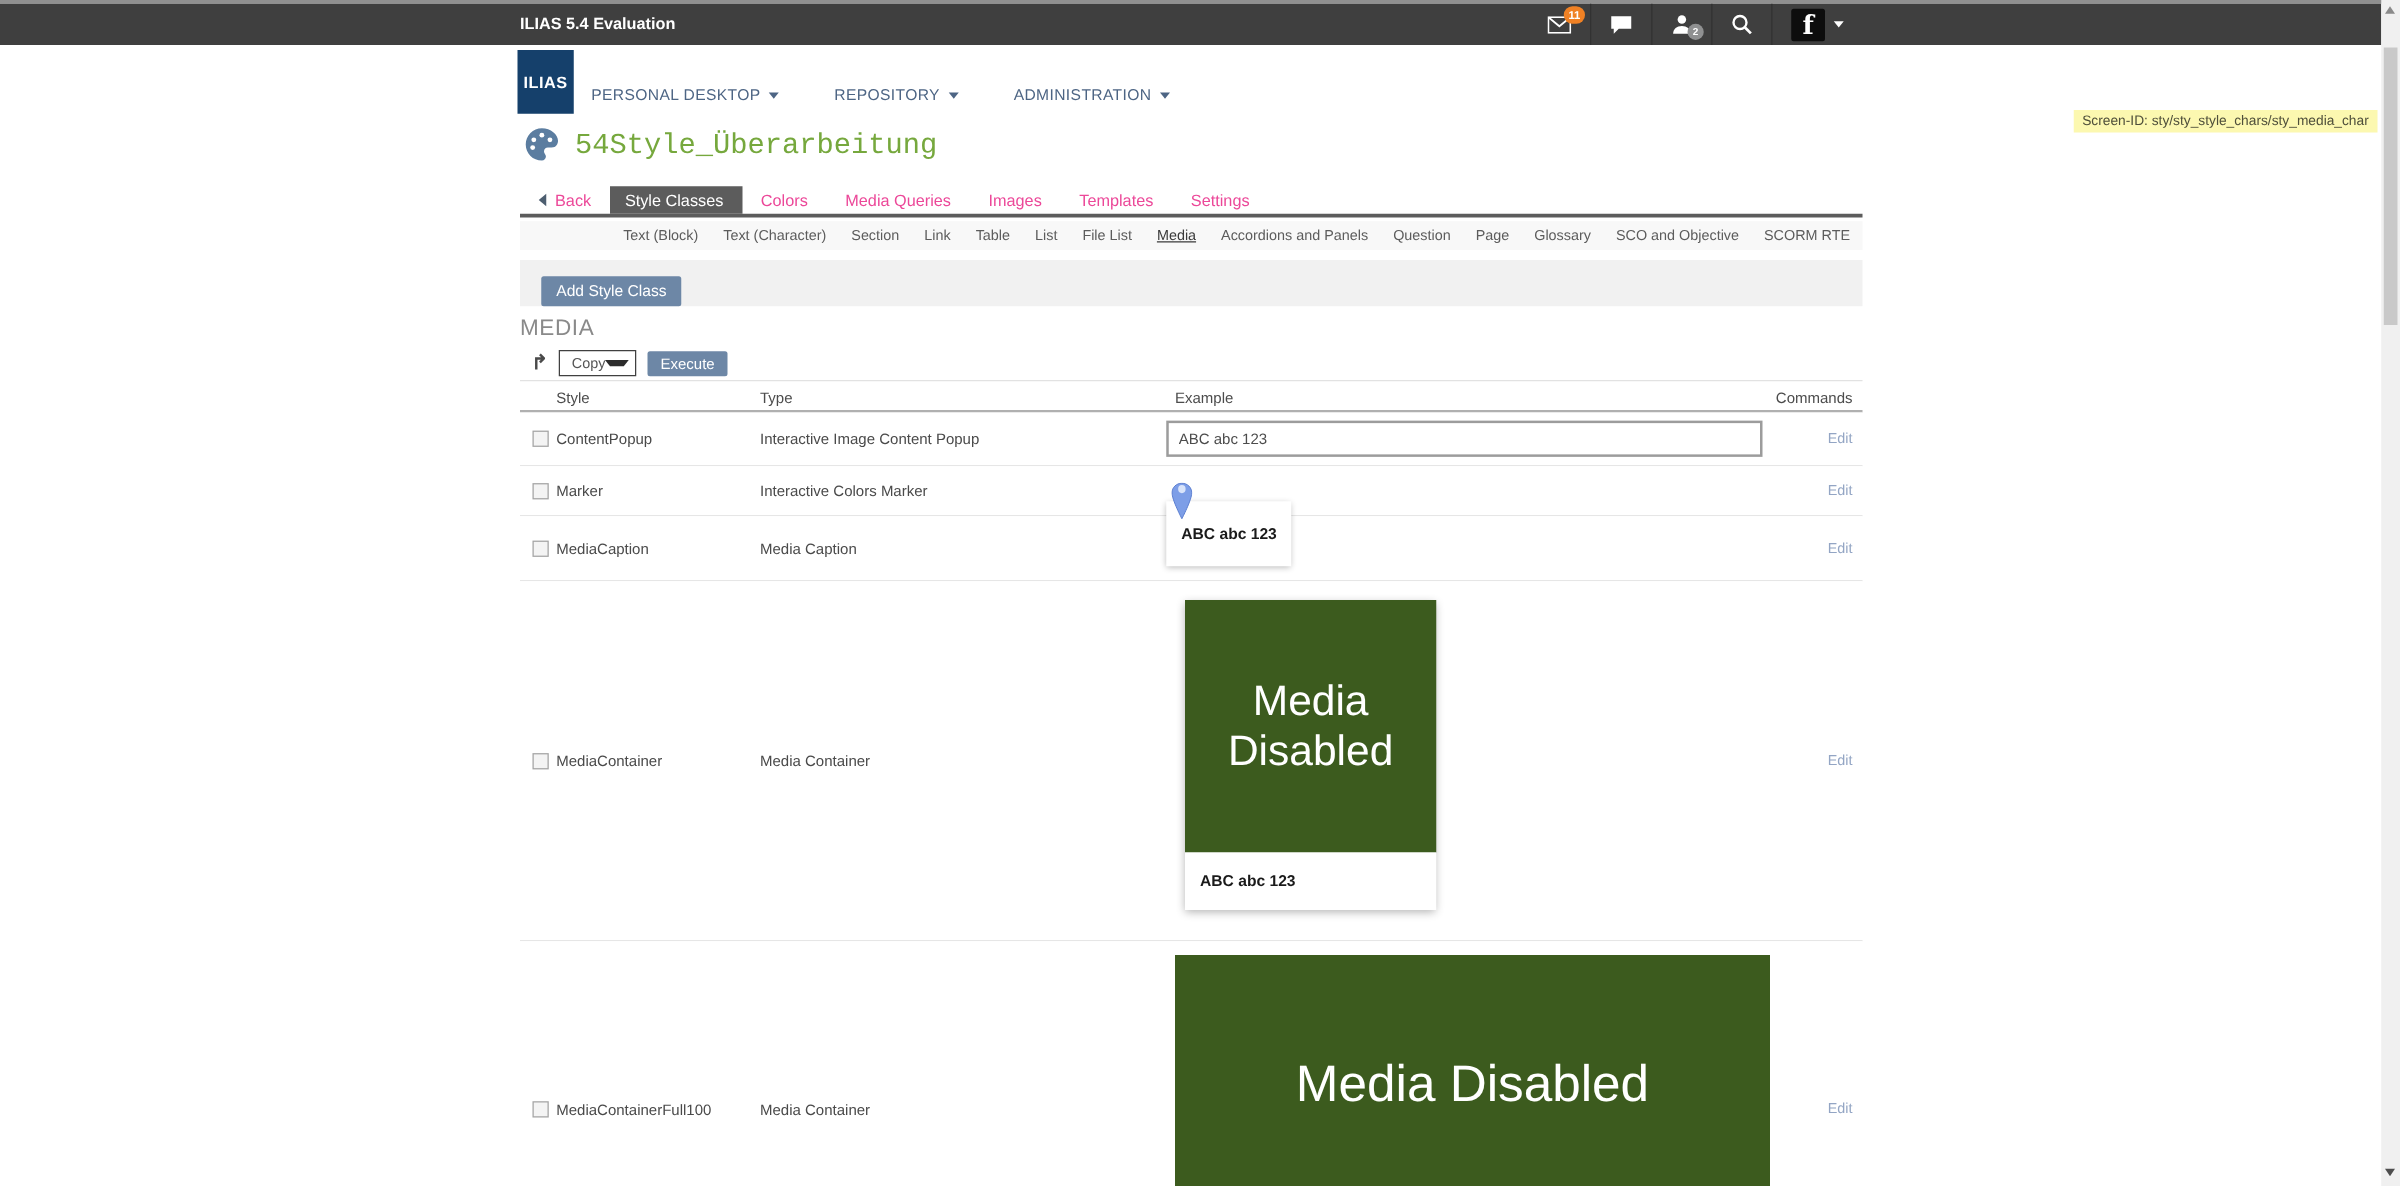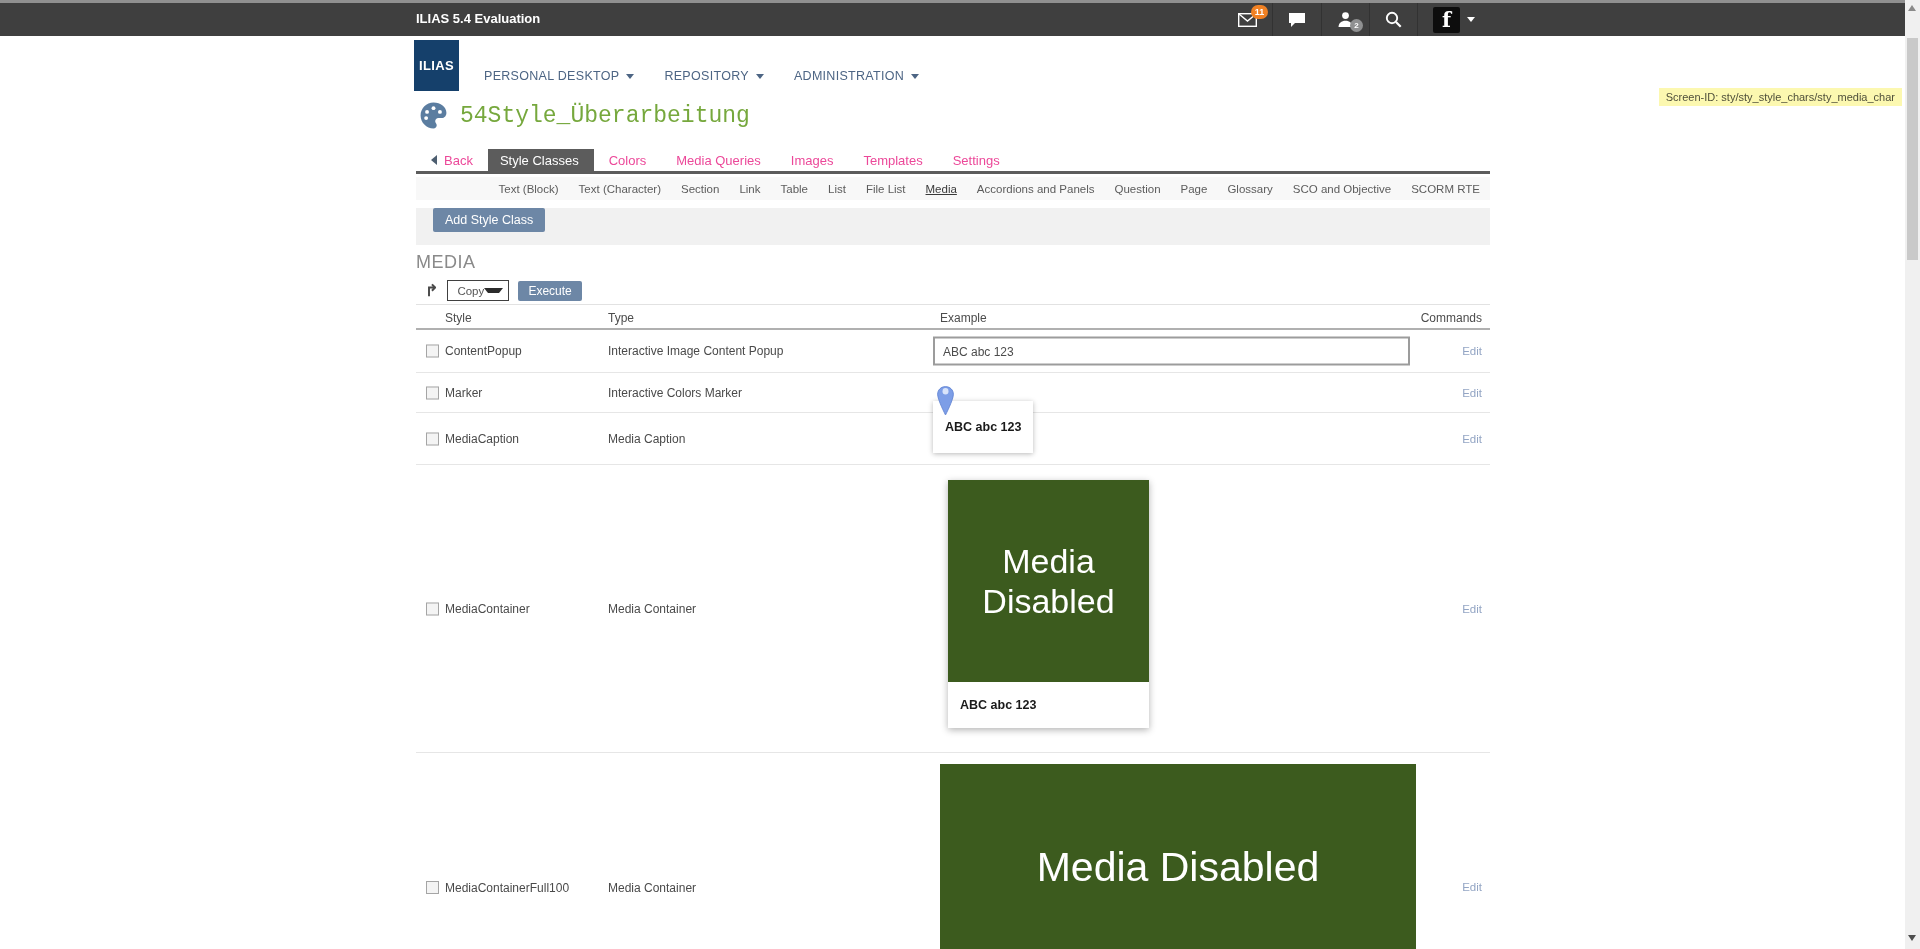--- a/index.html
+++ b/index.html
@@ -21,42 +21,42 @@
   .tb-caret { width:0; height:0; border-left:4px solid transparent; border-right:4px solid transparent; border-top:5px solid #ffffff; margin-left:7px; }
 
   
   .scrollbar { position:absolute; right:0; top:0; width:15px; height:949px; background:#f0f0f0; z-index:50; }
   .sb-up { position:absolute; top:5px; left:3px; width:0; height:0; border-left:4.5px solid transparent; border-right:4.5px solid transparent; border-bottom:6px solid #8a8a8a; }
   .sb-thumb { position:absolute; top:38px; left:2px; width:11px; height:222px; background:#c9c9c9; }
   .sb-down { position:absolute; bottom:8px; left:3px; width:0; height:0; border-left:4.5px solid transparent; border-right:4.5px solid transparent; border-top:6px solid #4e4e4e; }
 
   
   .logo { position:absolute; left:414px; top:40px; width:45px; height:51px; background:#15406b; color:#ffffff; font-size:13px; font-weight:bold; letter-spacing:.4px; display:flex; align-items:center; justify-content:center; cursor:pointer; }
-  .mainnav { position:absolute; left:484px; top:69px; display:flex; gap:30px; }
+  .mainnav { position:absolute; left:473px; top:69px; display:flex; gap:44px; }
   .nav-item { display:flex; align-items:center; gap:7px; color:#4d6584; font-size:12.5px; letter-spacing:.3px; cursor:pointer; }
   .nav-caret { width:0; height:0; border-left:4px solid transparent; border-right:4px solid transparent; border-top:5px solid #4d6584; }
 
   .screen-id { position:absolute; top:88px; right:18px; background:#fcf8b0; color:#4f4f3a; font-size:11px; padding:3px 7px; }
 
   
   .title-row { position:absolute; left:418px; top:100px; display:flex; align-items:center; gap:11px;font-family:Liberation Mono, monospace; }
   .page-title { color:#76a83d; font-size:23px; font-weight:normal; }
 
   
   .tabbar { position:absolute; left:416px; top:149px; width:1074px; height:25px; border-bottom:3px solid #5c5c5c; display:flex; align-items:stretch; }
   .tab { display:flex; align-items:center; padding:0 15px; color:#ec4899; font-size:13px; cursor:pointer; white-space:nowrap; }
   .tab.active { background:#5c5c5c; color:#ffffff;padding-left:12px; }
   .back-chevron { width:0; height:0; border-top:5px solid transparent; border-bottom:5px solid transparent; border-right:6px solid #4d5e70; margin-right:7px; }
 
   .subtabs { position:absolute; left:416px; top:177px; width:1074px; height:23px; background:#f8f8f8; display:flex; align-items:center; padding-left:10px;justify-content:flex-end; }
   .subtab { color:#5c5c5c; font-size:11.5px; padding:0 10px; cursor:pointer; white-space:nowrap; }
   .subtab.active { color:#3a3a3a; text-decoration:underline; }
 
   
-  .toolbar { position:absolute; left:416px; top:208px; width:1074px; height:37px; background:#f1f1f1; display:flex; align-items:flex-start; padding-left:17px; }
+  .toolbar { position:absolute; left:416px; top:208px; width:1074px; height:37px; background:#f1f1f1; display:flex; align-items:flex-end; padding-left:17px; }
   .btn { background:#6d87a6; color:#ffffff; border:none; font-family:"Liberation Sans", sans-serif; font-size:12.5px; padding:5px 12px; border-radius:2px; cursor:pointer; }
 
   .section-heading { position:absolute; left:416px; top:252px; color:#8a8a8a; font-size:18px; letter-spacing:.5px; }
 
   
   .table { position:absolute; left:416px; top:277px; width:1074px; background:#ffffff; }
   .cmdrow { height:27px; display:flex; align-items:center; gap:9px; padding-left:9px; }
   .bulk-arrow { color:#4a4a4a; font-size:16px; font-weight:bold; line-height:1; }
   .select-box { width:62px; height:21px; background:#ffffff; border:1px solid #404040; display:flex; align-items:center; padding:0 5px 0 9px; cursor:pointer; }
   .select-box span { flex:1; font-size:11.5px; color:#555555; }

